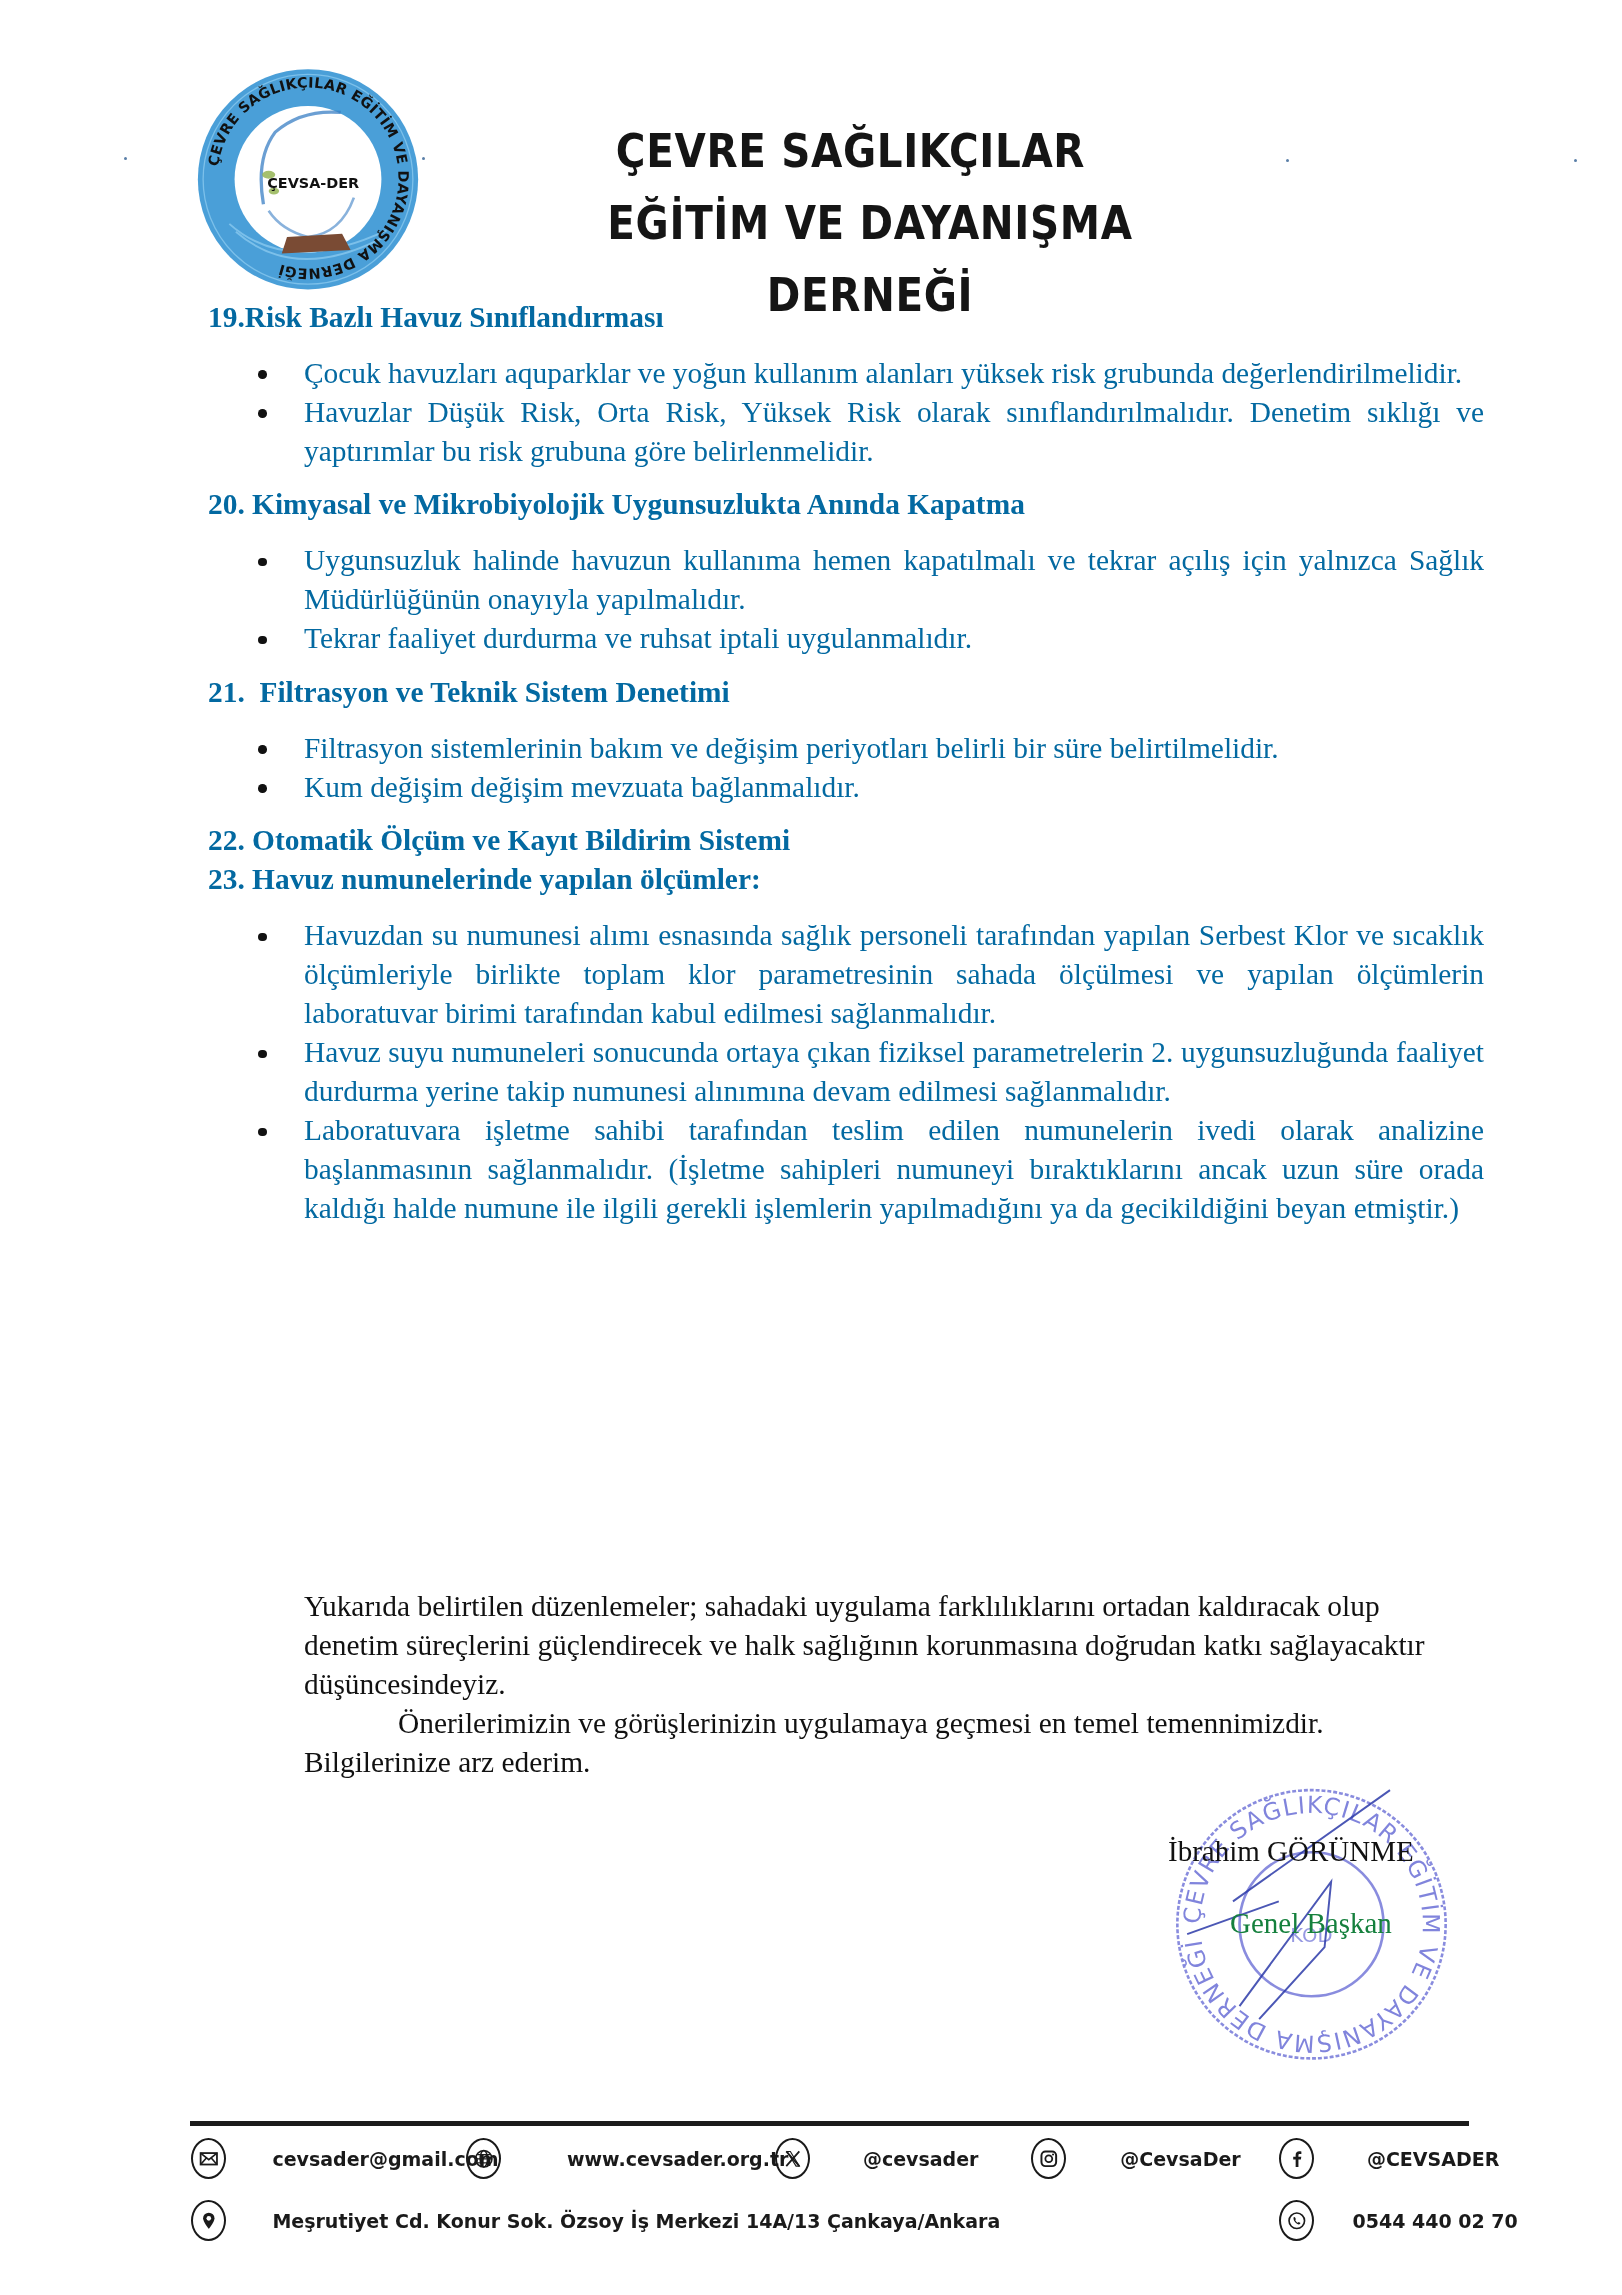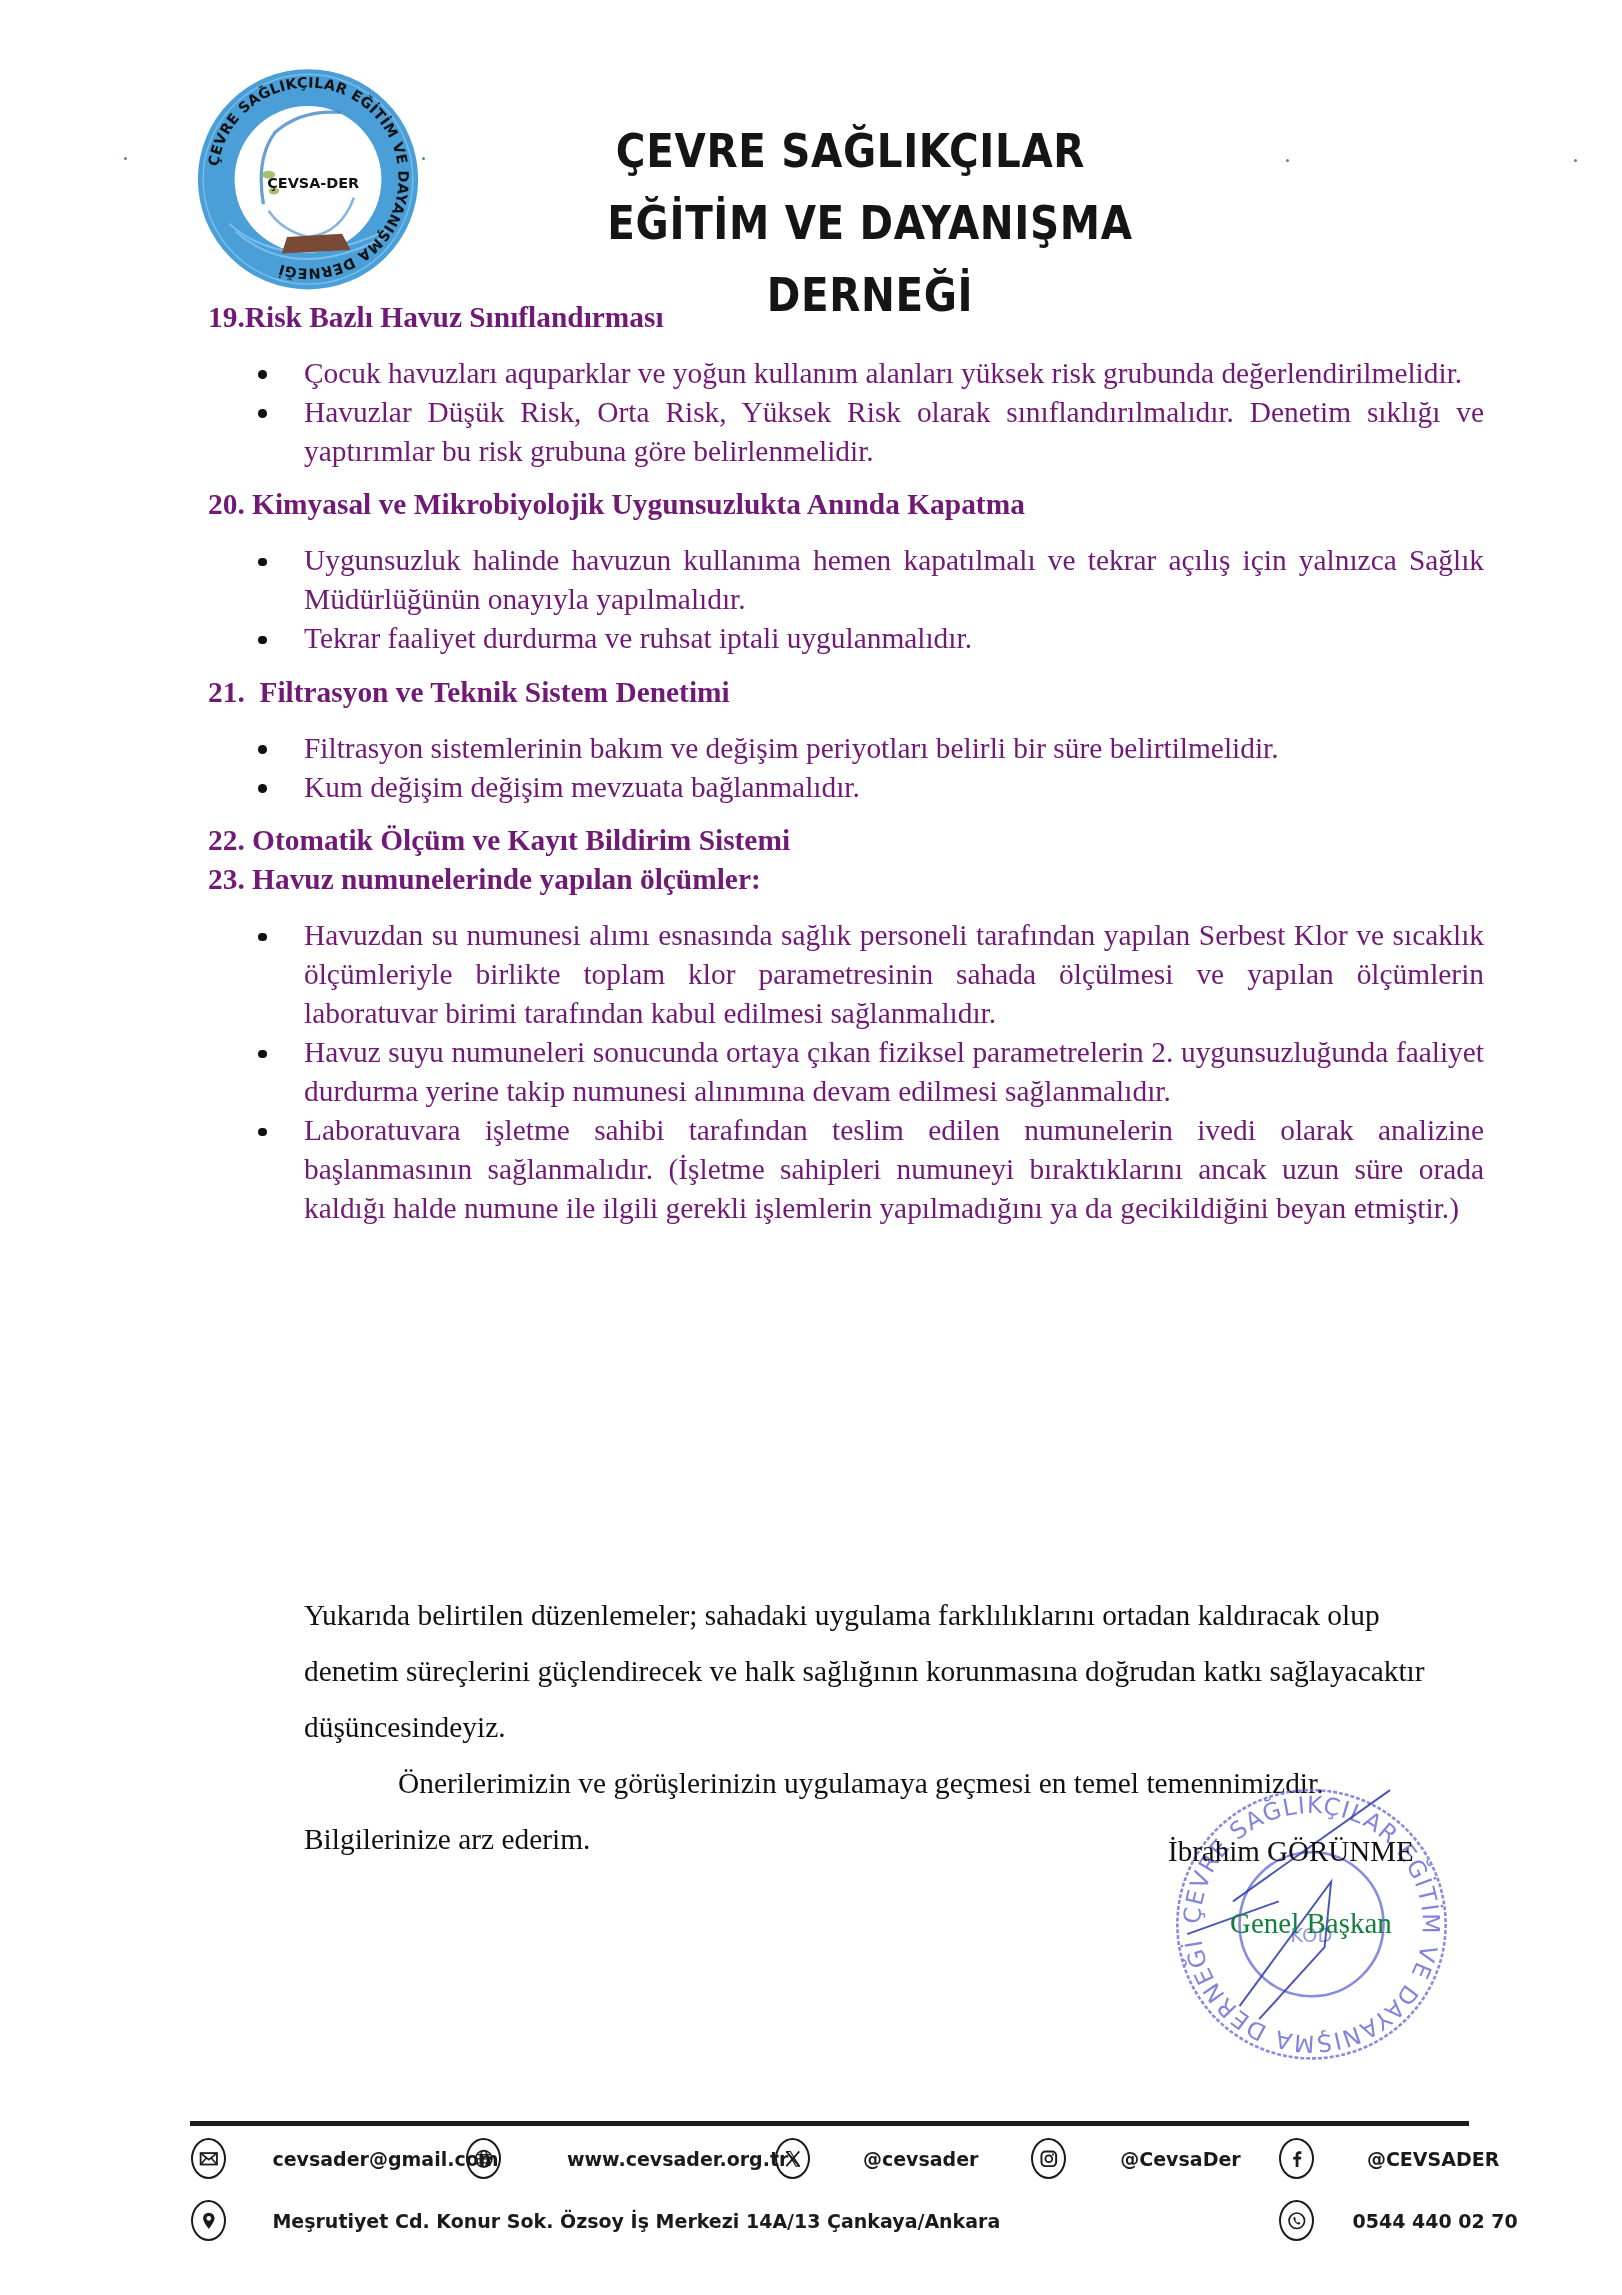--- a/index.html
+++ b/index.html
@@ -9,28 +9,28 @@
   
   .logo { position:absolute; left:190px; top:60px; width:236px; height:236px; }
   .title { position:absolute; left:458px; top:115px; width:785px; text-align:center;
            font-family:"DejaVu Sans", sans-serif; font-weight:bold; color:#151515; letter-spacing:0.7px; }
   .title .l1 { font-size:46px; line-height:72px; display:block; transform:scaleX(0.88); }
   .title .l2 { font-size:46px; line-height:72px; display:block; transform:scaleX(0.88); margin-left:39px;}
   .dot { position:absolute; width:3.3px; height:3.3px; background:#5a7fa8; border-radius:50%; }
 
   
   .body { position:absolute; left:208px; top:298px; width:1276px;
-          font-family:"Liberation Serif", serif; font-size:29.4px; line-height:39px; color:#701a75; }
+          font-family:"Liberation Serif", serif; font-size:29.4px; line-height:39px; color:#0369a1; }
   .sec-h { font-weight:bold; margin:0; }
   ul.bl { list-style:none; margin:17px 0 14.4px 0; padding:0; }
   ul.bl li { position:relative; padding-left:96px; text-align:justify; }
   ul.bl li::before { content:""; position:absolute; left:50px; top:16.4px; width:8.5px; height:8.5px;
                      background:#111; border-radius:50%; }
   .closing { position:absolute; left:304px; top:1587px; width:1139px;
-             font-family:"Liberation Serif", serif; font-size:29.4px; line-height:56px; }
+             font-family:"Liberation Serif", serif; font-size:29.4px; line-height:39px; }
   .closing p { margin:0; }
   .indent { text-indent:94px; }
 
   
   .stamp { position:absolute; left:1161px; top:1777px; width:301px; height:288px; }
   .sig-name { position:absolute; left:1168px; top:1835px; font-family:"Liberation Serif", serif;
               font-size:29px; color:#111; white-space:nowrap; }
   .sig-title { position:absolute; left:1201px; top:1907px; font-family:"Liberation Serif", serif;
                font-size:29px; color:#15803d; white-space:nowrap;margin-left:29px; }
 

